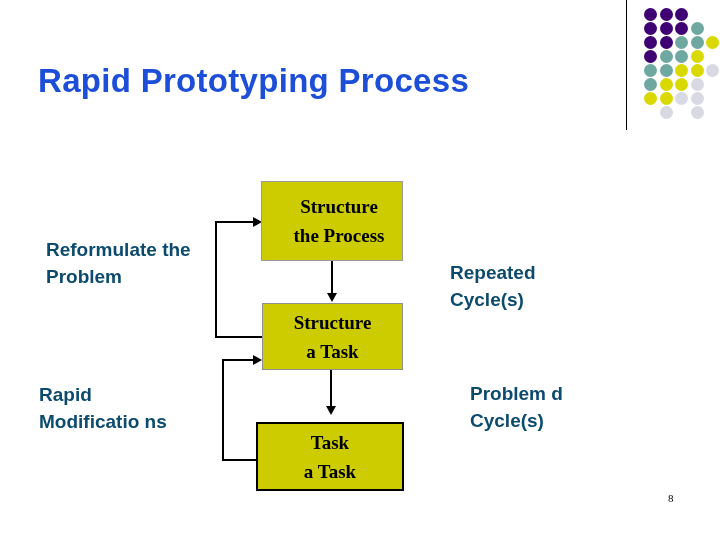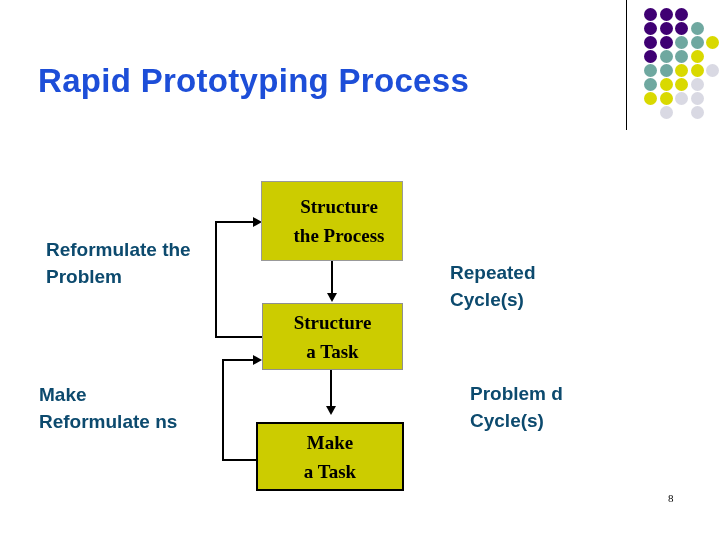--- a/index.html
+++ b/index.html
@@ -248,27 +248,27 @@
     <span class="line">Structure</span>
     <span class="line">the Process</span>
   </div>
 
   <div class="flow-box" id="box-structure-task">
     <span class="line">Structure</span>
     <span class="line">a Task</span>
   </div>
 
   <div class="flow-box" id="box-build-task">
-    <span class="line">Make</span>
+    <span class="line">Task</span>
     <span class="line">a Task</span>
   </div>
 
   <div class="label" id="label-reformulate">Reformulate the Problem</div>
 
-  <div class="label" id="label-make-modifications">Make Reformulate ns</div>
+  <div class="label" id="label-make-modifications">Rapid Modificatio ns</div>
 
   <div class="label" id="label-repeated-cycles-top">Repeated Cycle(s)</div>
 
   <div class="label" id="label-repeated-cycles-bottom">Problem d Cycle(s)</div>
 
   <div id="page-number">8</div>
 
 </div>
 
 </body></html>

